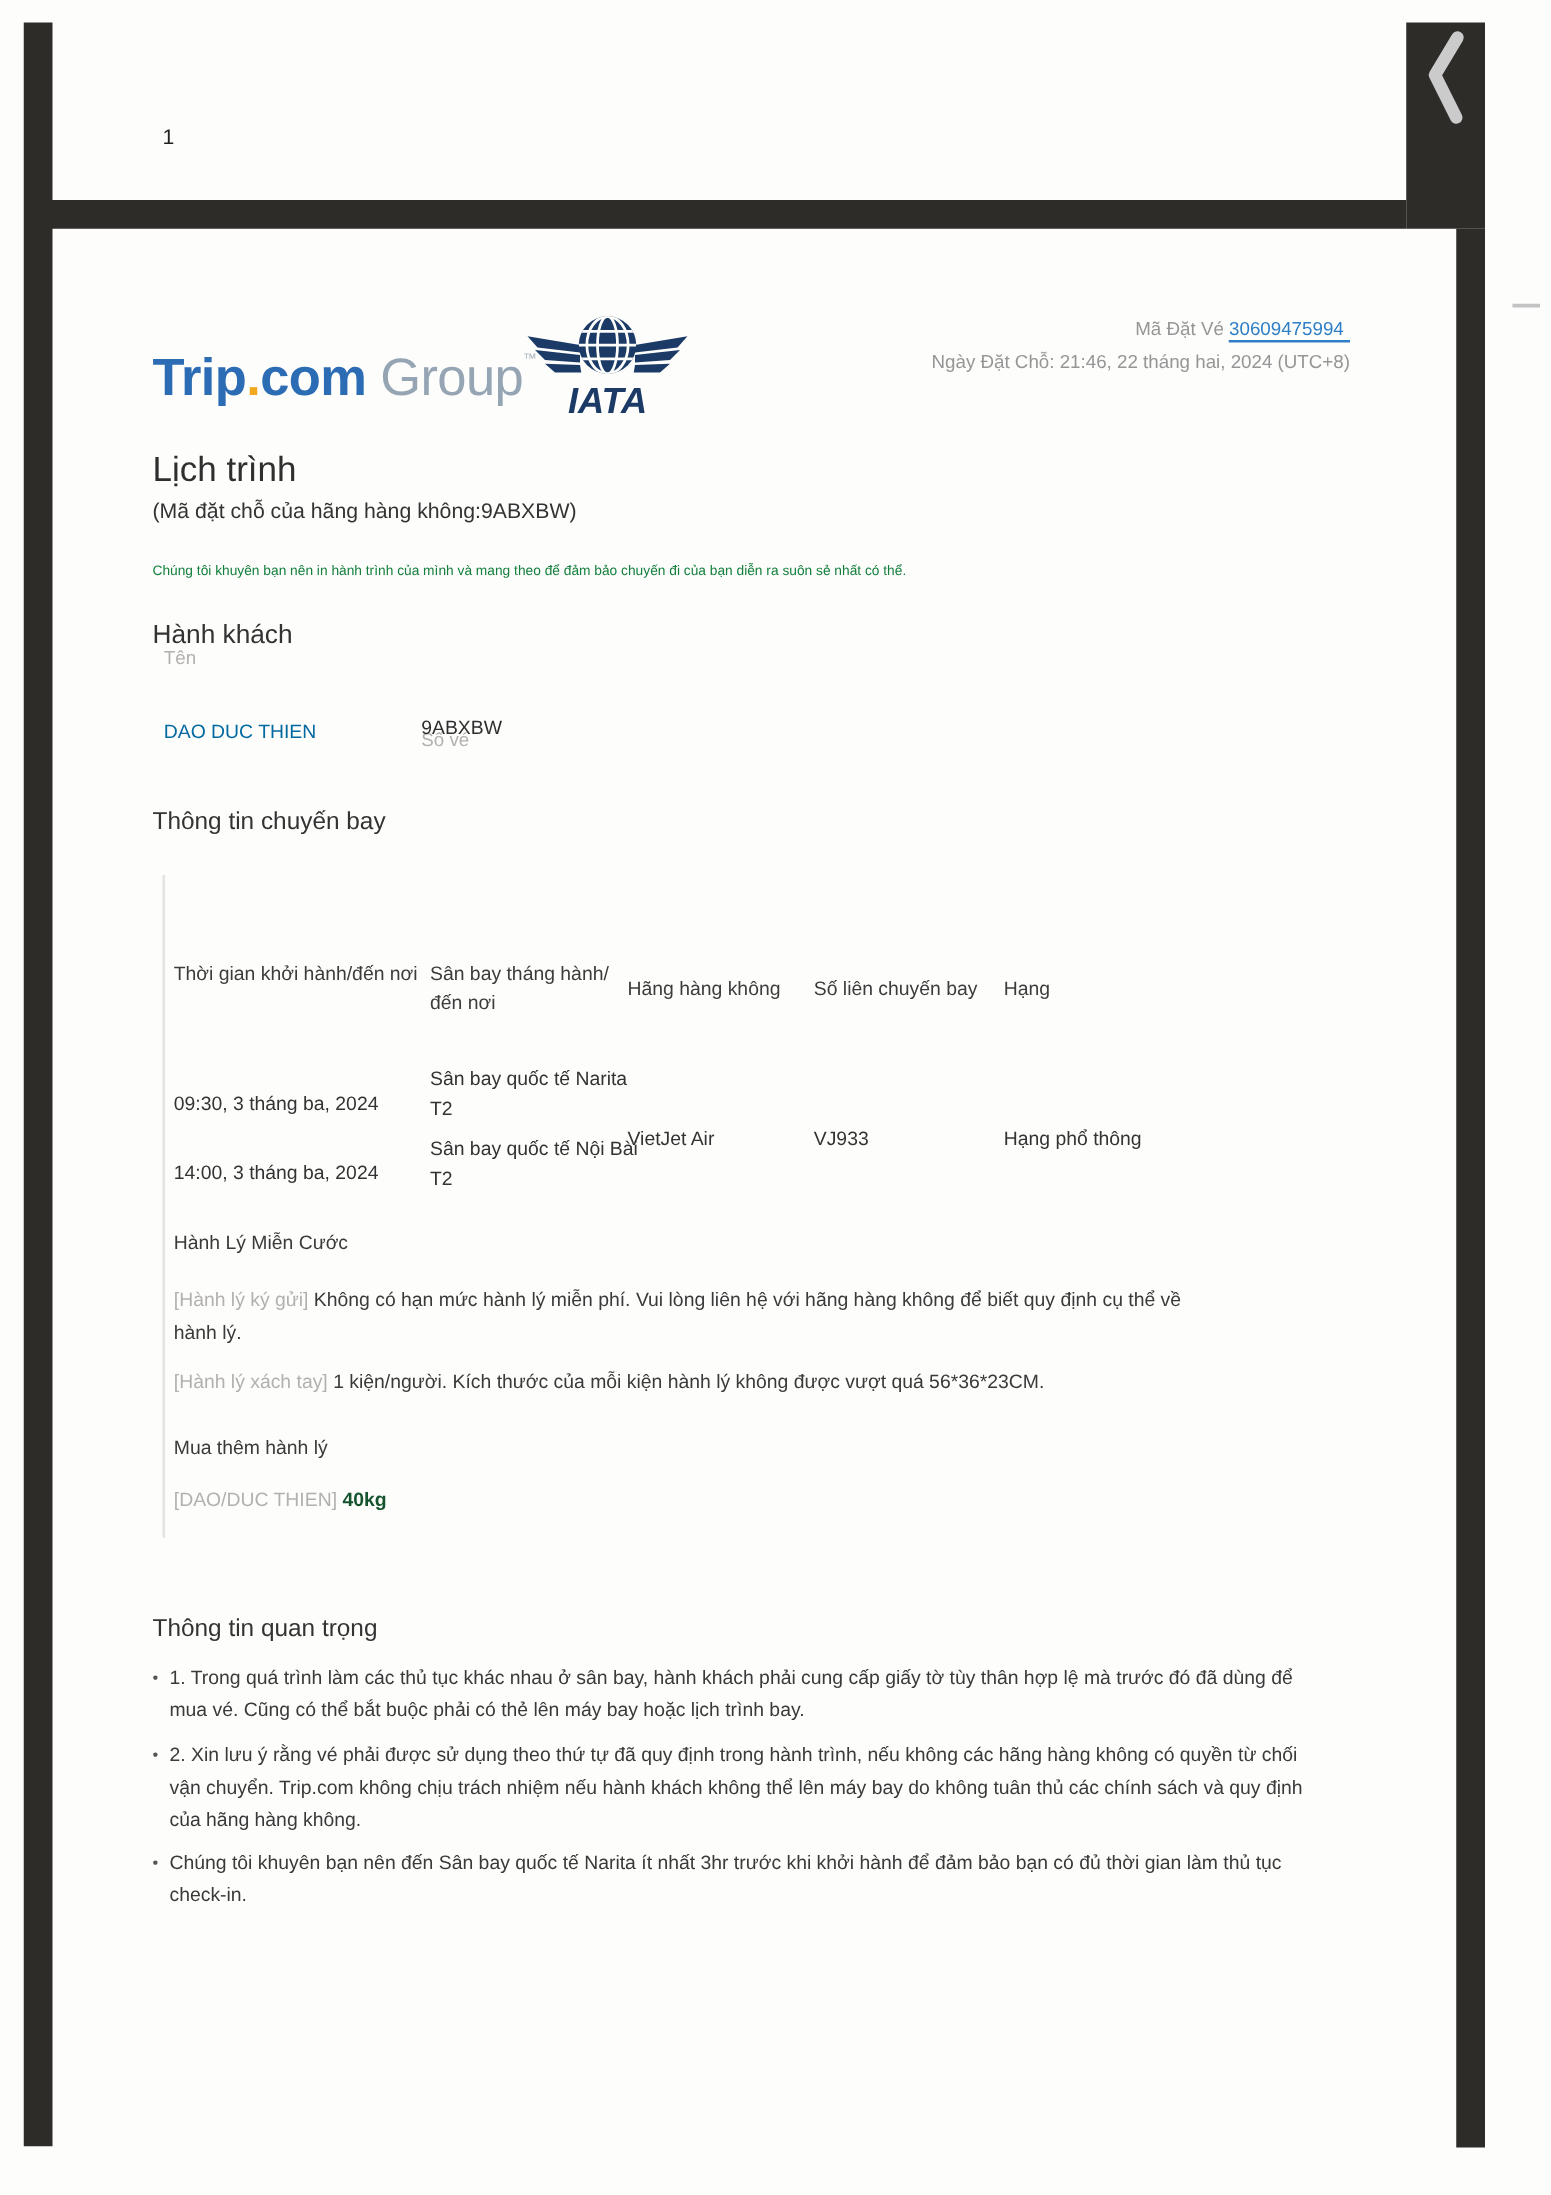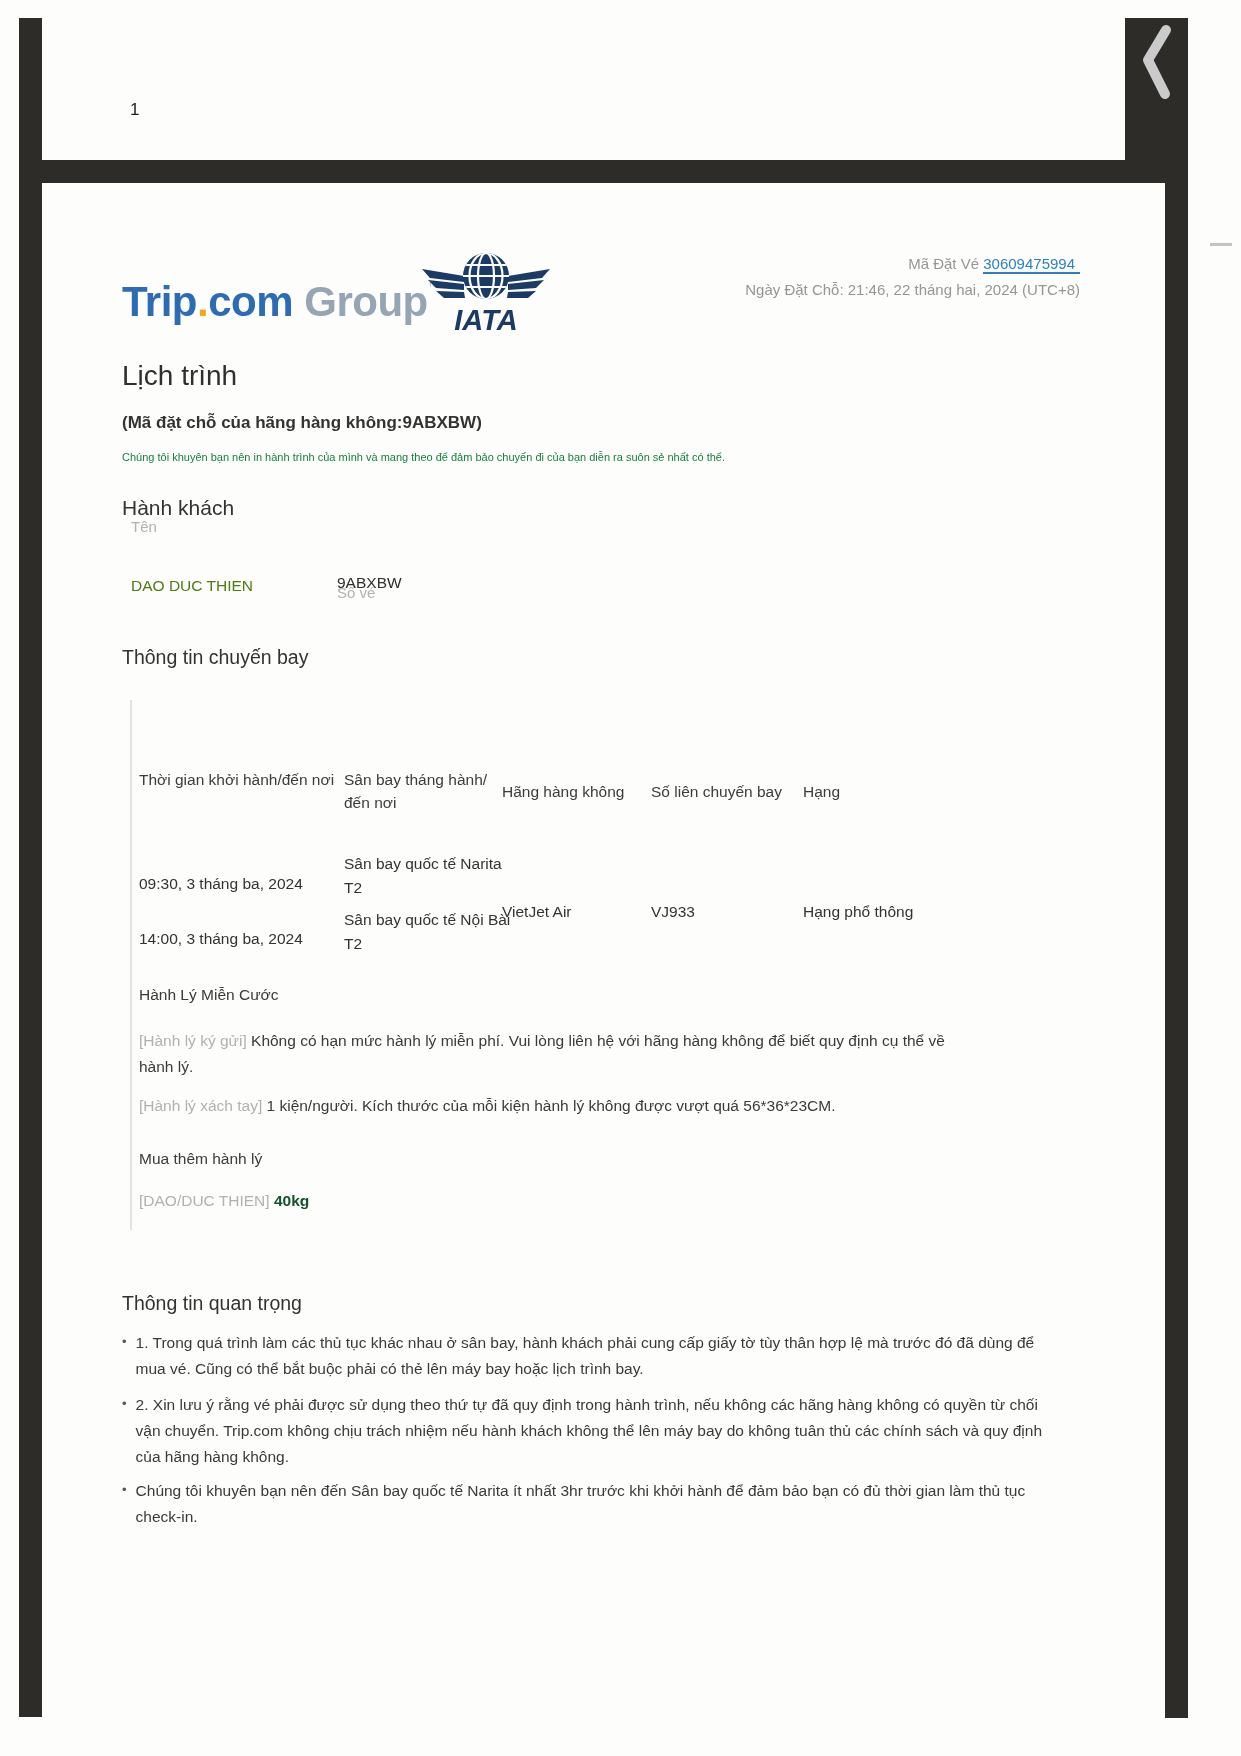--- a/index.html
+++ b/index.html
@@ -24,37 +24,37 @@
   .gray  { color:#b3b1ae; }
   .body-t { font-size:15.5px; color:#3a3a3a; line-height:26px; }
   .sec-title { font-size:19.5px; color:#333; }
 
   .page-number { left:130px; top:100px; font-size:17px; color:#222; }
 
   
   .trip-logo { left:122px; top:278px; font-size:42px; letter-spacing:-0.5px; white-space:nowrap; }
   .trip-logo .b { font-weight:700; color:#2b6cb5; }
   .trip-logo .dot { font-weight:700; color:#f2a71d; }
-  .trip-logo .grp { font-weight:700; color:#95a5b3; }
+  .trip-logo .grp { font-weight:400; color:#95a5b3; }
   .trip-logo .tm { font-size:11px; color:#aab4bc; vertical-align:26px; }
   .iata-logo { left:420px; top:248px; }
   .booking { left:560px; top:255px; width:520px; text-align:right; font-size:15px; color:#969696; }
   .booking .line2 { margin-top:9px; }
   .ticket-link { color:#2e7fc7; text-decoration:none; border-bottom:2px solid #2e7fc7; padding-right:5px; font-weight:500; }
 
   
   .itin-title { left:122px; top:360px; font-size:28px; color:#2f2f2f; }
-  .itin-sub   { left:122px; top:413px; font-size:17px; color:#333;font-weight:bold; }
+  .itin-sub   { left:122px; top:399px; font-size:17px; color:#333; }
   .itin-note  { left:122px; top:451px; font-size:11px; color:#15803d; width:960px; }
 
   
   .pax-title { left:122px; top:496px; font-size:21px; color:#333; }
   .pax-label-name   { left:131px; top:518px; font-size:15px; }
   .pax-label-ticket { left:337px; top:540px; font-size:15px;margin-top:44px; }
-  .pax-name   { left:131px; top:577px; font-size:15.5px; color:#4d7c0f; font-weight:500; }
+  .pax-name   { left:131px; top:577px; font-size:15.5px; color:#0369a1; font-weight:500; }
   .pax-ticket { left:337px; top:574px; font-size:15.5px; color:#2e2e2e; font-weight:500; }
 
   
   .fi-title { left:122px; top:646px; }
   .fi-line  { left:130px; top:700px; width:2px; height:530px; background:#e4e3e0; }
   .th { font-size:15.5px; color:#3c3c3c; line-height:23px; position:absolute; }
   .td { font-size:15.5px; color:#333; line-height:24px; position:absolute; }
   .th1 { left:139px; top:768px; width:210px; }
   .th2 { left:344px; top:768px; width:160px; }
   .th3 { left:502px; top:780px; }

